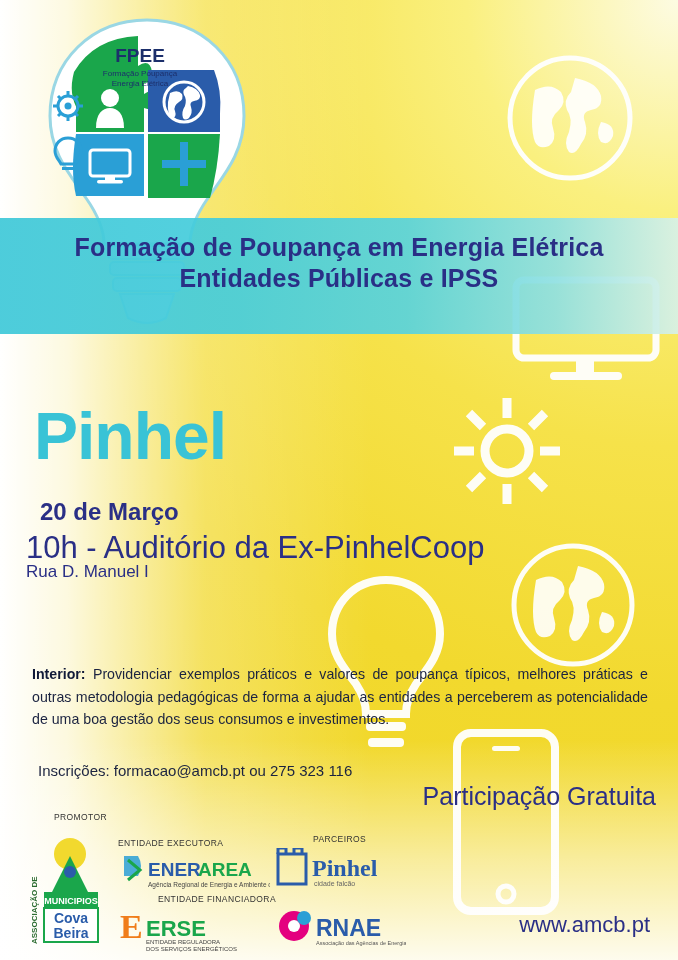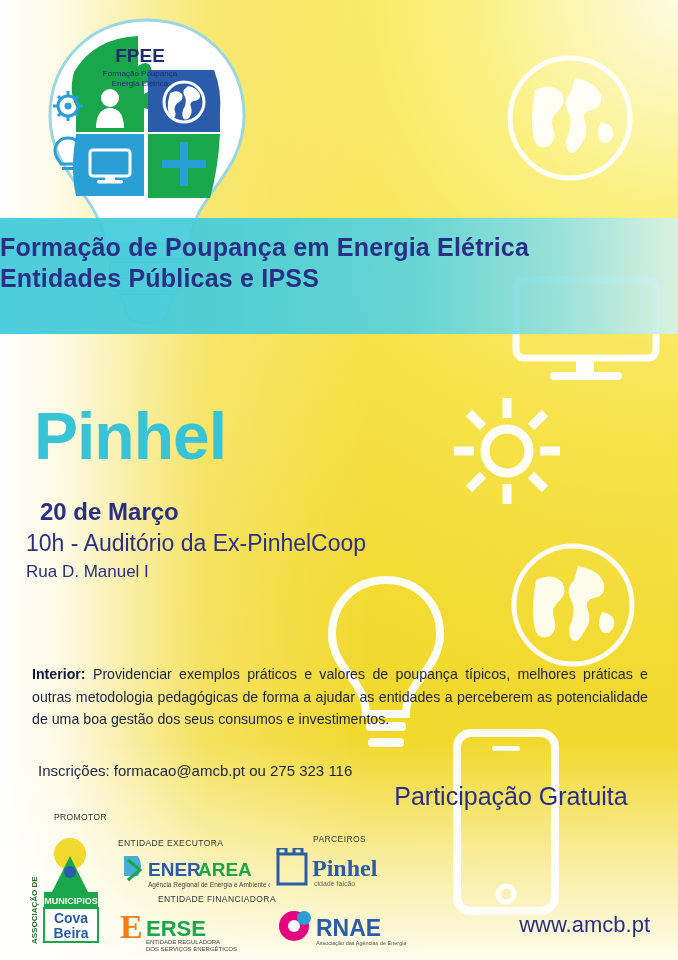--- a/index.html
+++ b/index.html
@@ -43,20 +43,21 @@
     width: 100%;
     height: 116px;
     background: linear-gradient(to right, #3ec8d8 0%, #45cddc 35%, #58d3dd 60%, #8fe0e2 82%, #d7f1e8 100%);
     opacity: 0.92;
   }
   .banner-text {
     position: absolute;
     left: 0;
     top: 232px;
     width: 100%;
+    text-align: center;
     color: #2a2f86;
     font-weight: bold;
     line-height: 1.25;
   }
   .banner-l1 { font-size: 25px; letter-spacing: 0.2px; }
   .banner-l2 { font-size: 25px; letter-spacing: 0.2px; }
 
   
   .wm { position: absolute; opacity: 0.95; }
   .wm svg { display: block; }
@@ -76,21 +77,21 @@
     left: 40px;
     top: 498px;
     font-size: 24px;
     font-weight: bold;
     color: #2a2f86;
   }
   .venue {
     position: absolute;
     left: 26px;
     top: 530px;
-    font-size: 23px;
+    font-size: 31px;
     color: #2a2f86;
   }
   .address {
     position: absolute;
     left: 26px;
     top: 562px;
     font-size: 17px;
     color: #2a2f86;
   }
 
@@ -111,21 +112,21 @@
     left: 38px;
     top: 762px;
     font-size: 15px;
     color: #1b2340;
   }
 
   .free {
     position: absolute;
     right: 22px;
     top: 780px;
-    text-align: center;
+    text-align: right;
     color: #2a2f86;
     font-size: 25px;
     line-height: 1.3;
     width: 290px;
   }
 
   .website {
     position: absolute;
     right: 28px;
     bottom: 22px;

